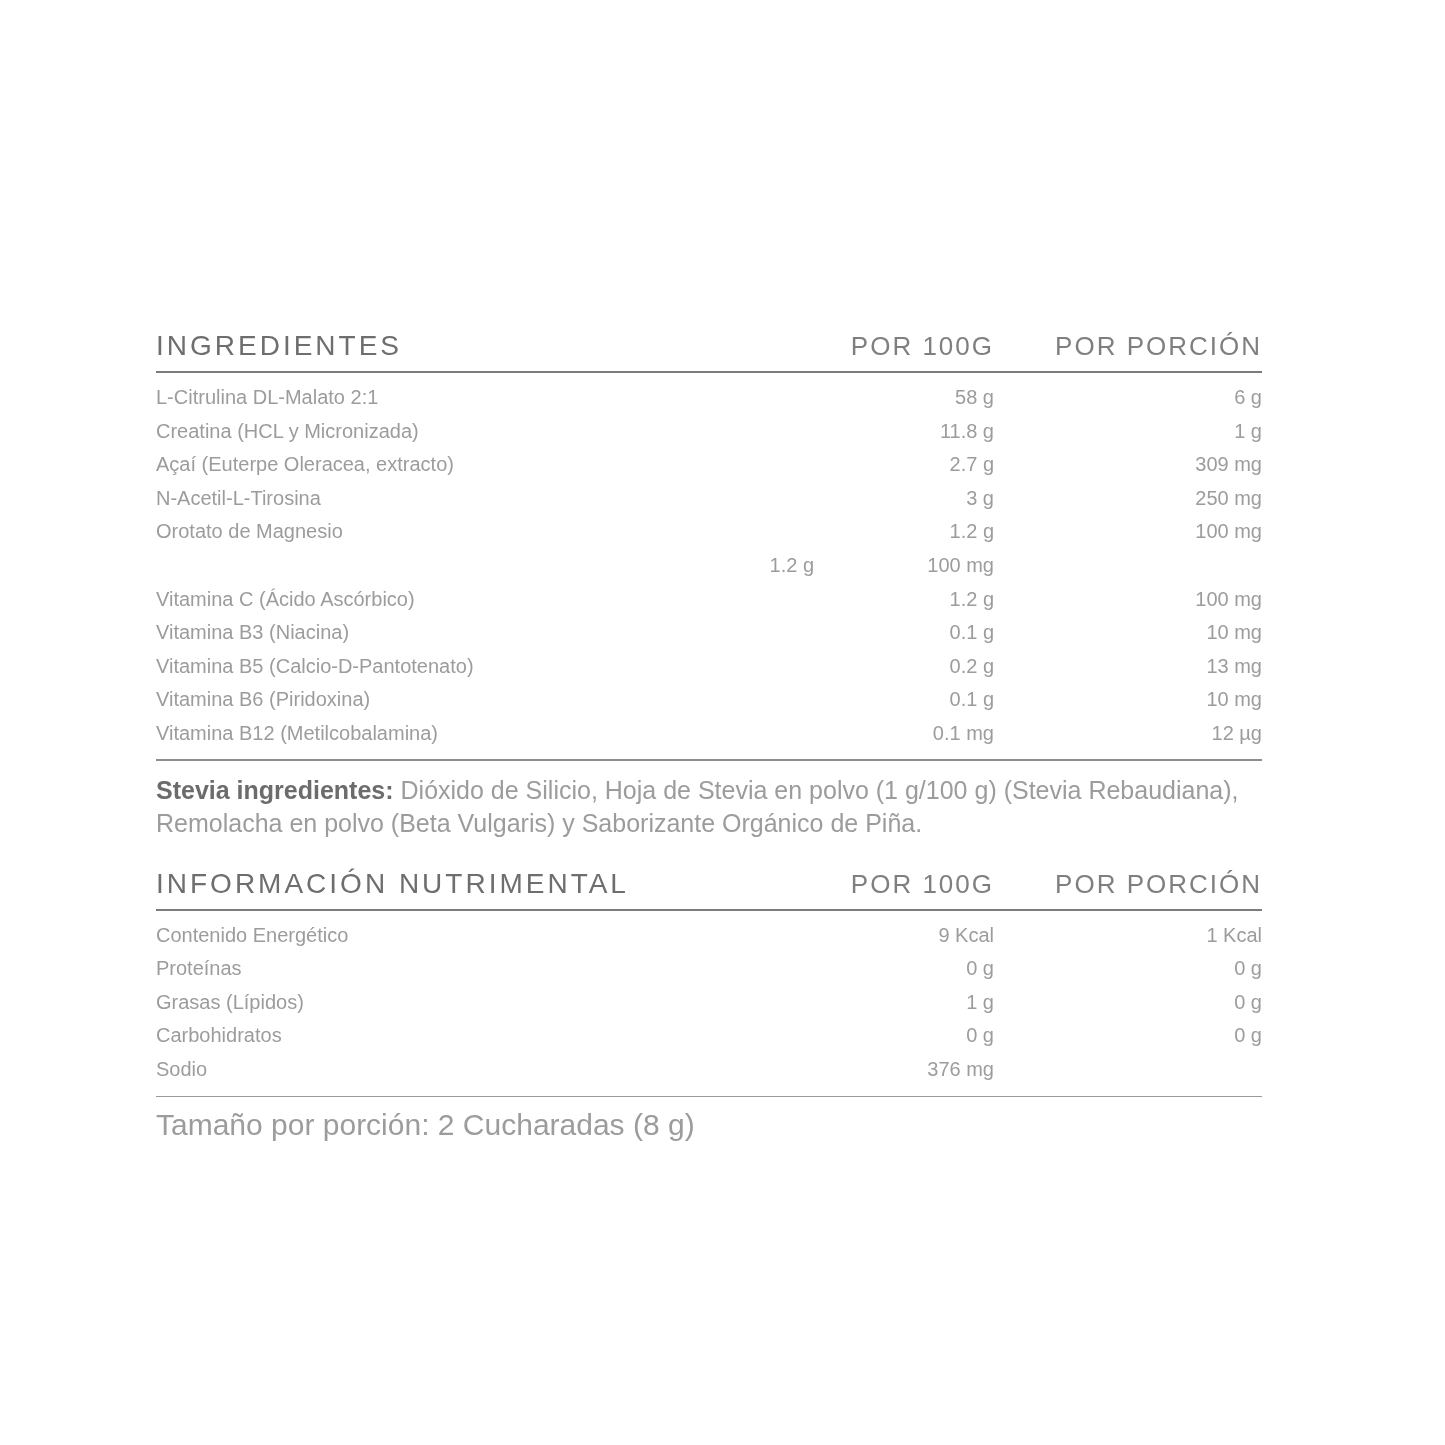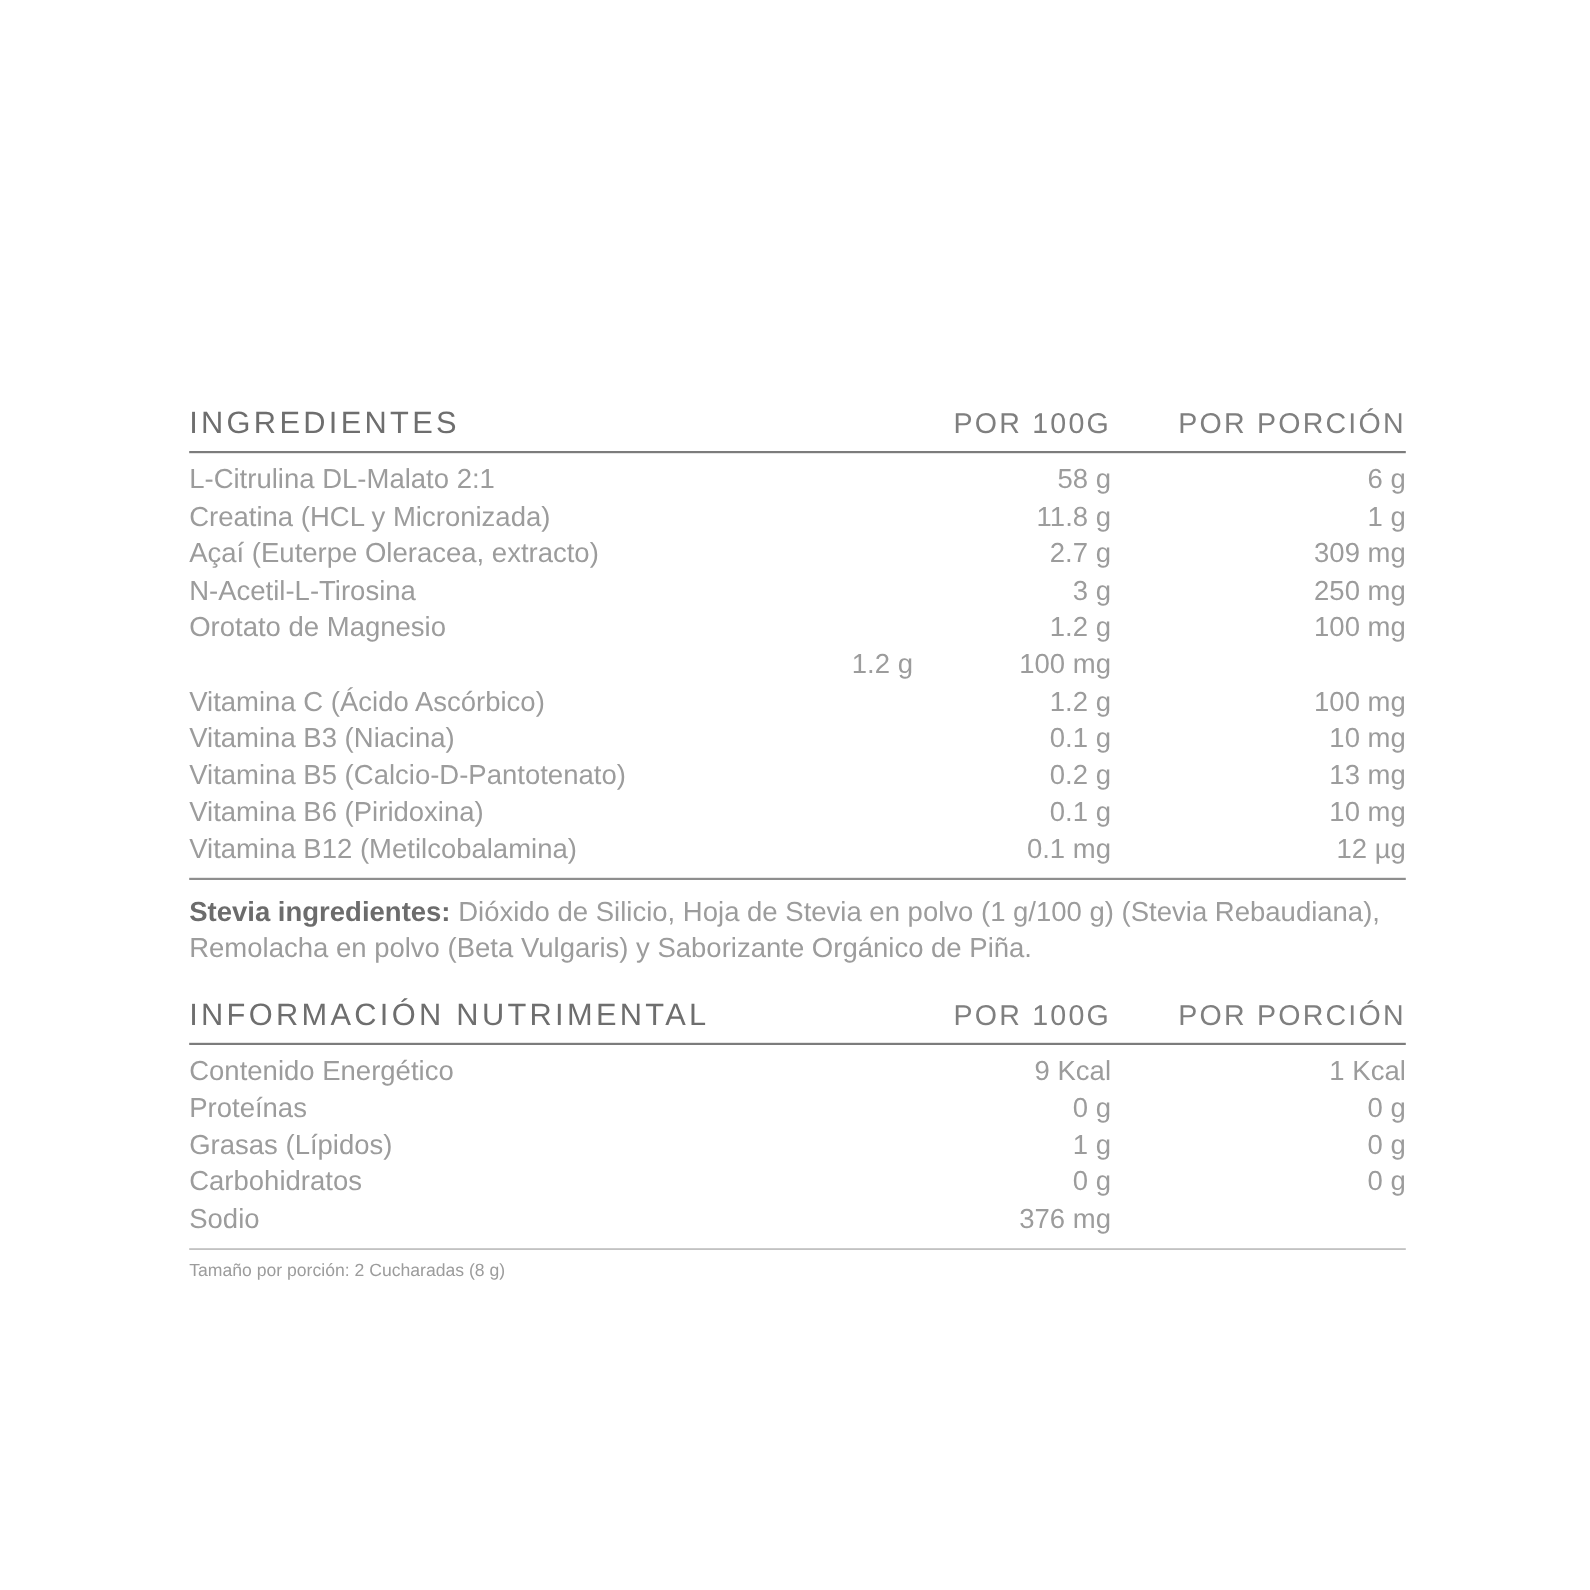--- a/index.html
+++ b/index.html
@@ -5,23 +5,22 @@
   html, body { margin: 0; padding: 0; }
   body {
     width: 1445px; height: 1445px;
     background: #ffffff;
     font-family: "Liberation Sans", sans-serif;
     position: relative;
     overflow: hidden;
   }
   .sheet {
     position: absolute;
-    left: 172px; top: 330px;
+    left: 156px; top: 330px;
     width: 1106px;
-    margin-top: 39px;
   }
   .thead {
     display: grid;
     grid-template-columns: 1fr 180px 268px;
     align-items: baseline;
     padding-bottom: 9px;
     border-bottom: 2px solid #7c7c7c;
   }
   .thead.second { margin-top: 27px; }
   .table-title {
@@ -33,21 +32,21 @@
     font-size: 26px;
     letter-spacing: 2px;
     color: #7f7f7f;
     text-align: right;
     white-space: nowrap;
   }
   .tbody { padding-top: 8px; }
   .row {
     display: grid;
     grid-template-columns: 1fr 180px 268px;
-    font-size: 25px;
+    font-size: 20px;
     line-height: 33.6px;
     color: #9c9c9c;
   }
   .cell { white-space: nowrap; }
   .cell.num { text-align: right; }
   .divider {
     border-top: 2px solid #8e8e8e;
     margin-top: 8px;
   }
   .divider.thin {
@@ -59,21 +58,21 @@
     font-size: 25px;
     line-height: 33.5px;
     color: #9c9c9c;
   }
   .otros .lead {
     color: #6c6c6c;
     font-weight: bold;
   }
   .serving {
     margin: 11px 0 0 0;
-    font-size: 16px;
+    font-size: 30px;
     color: #9c9c9c;
   }
 </style>
 </head>
 <body>
 
 <div class="sheet">
 
   <div class="thead">
     <span class="table-title">INGREDIENTES</span>

